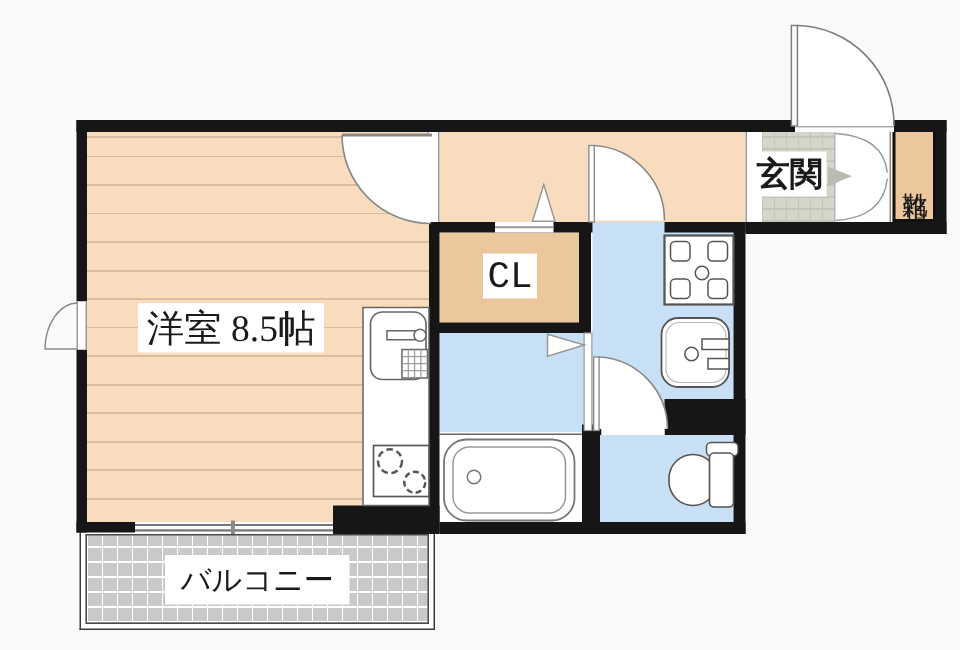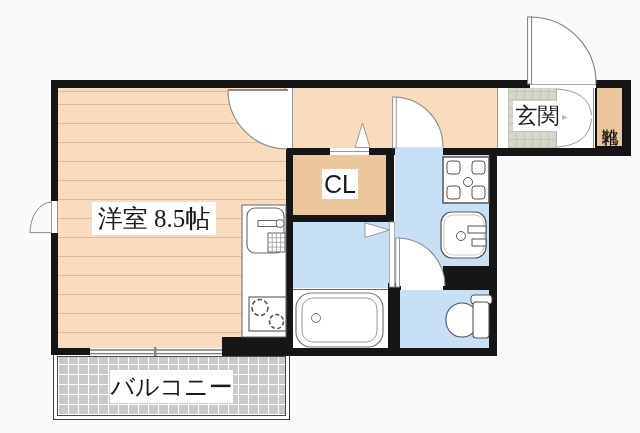--- a/index.html
+++ b/index.html
@@ -175,20 +175,20 @@
 
     <g fill="#ffffff" stroke="#555">
       <rect x="471" y="295" width="21" height="9" rx="3" stroke-width="1"></rect>
       <rect x="446" y="303" width="32" height="34" rx="16" stroke-width="1.1"></rect>
       <rect x="473" y="302" width="16" height="36" rx="3" stroke-width="1.1"></rect>
     </g>
   </svg>
 
   <div class="label" style="left:92px;top:202px;width:124px;height:33px;font-size:25px;font-family:Liberation Serif, serif;">洋室 8.5帖</div>
 
-  <div class="label" style="left:322px;top:169px;width:36px;height:30px;font-size:25px;">CL</div>
+  <div class="label" style="left:322px;top:169px;width:36px;height:30px;font-size:25px;font-family:Liberation Mono, monospace;">CL</div>
 
-  <div class="label" style="left:513px;top:101px;width:49px;height:30px;font-size:22px;">玄関</div>
+  <div class="label" style="left:502px;top:101px;width:49px;height:30px;font-size:22px;font-weight:bold;">玄関</div>
 
   <div class="label vtext" style="left:597px;top:90px;width:26px;height:54px;font-size:17px;background:transparent;">靴箱</div>
 
-  <div class="label" style="left:110px;top:370px;width:123px;height:33px;font-size:24px;">バルコニー</div>
+  <div class="label" style="left:110px;top:370px;width:123px;height:33px;font-size:20px;">バルコニー</div>
 </div>
 
 </body></html>

